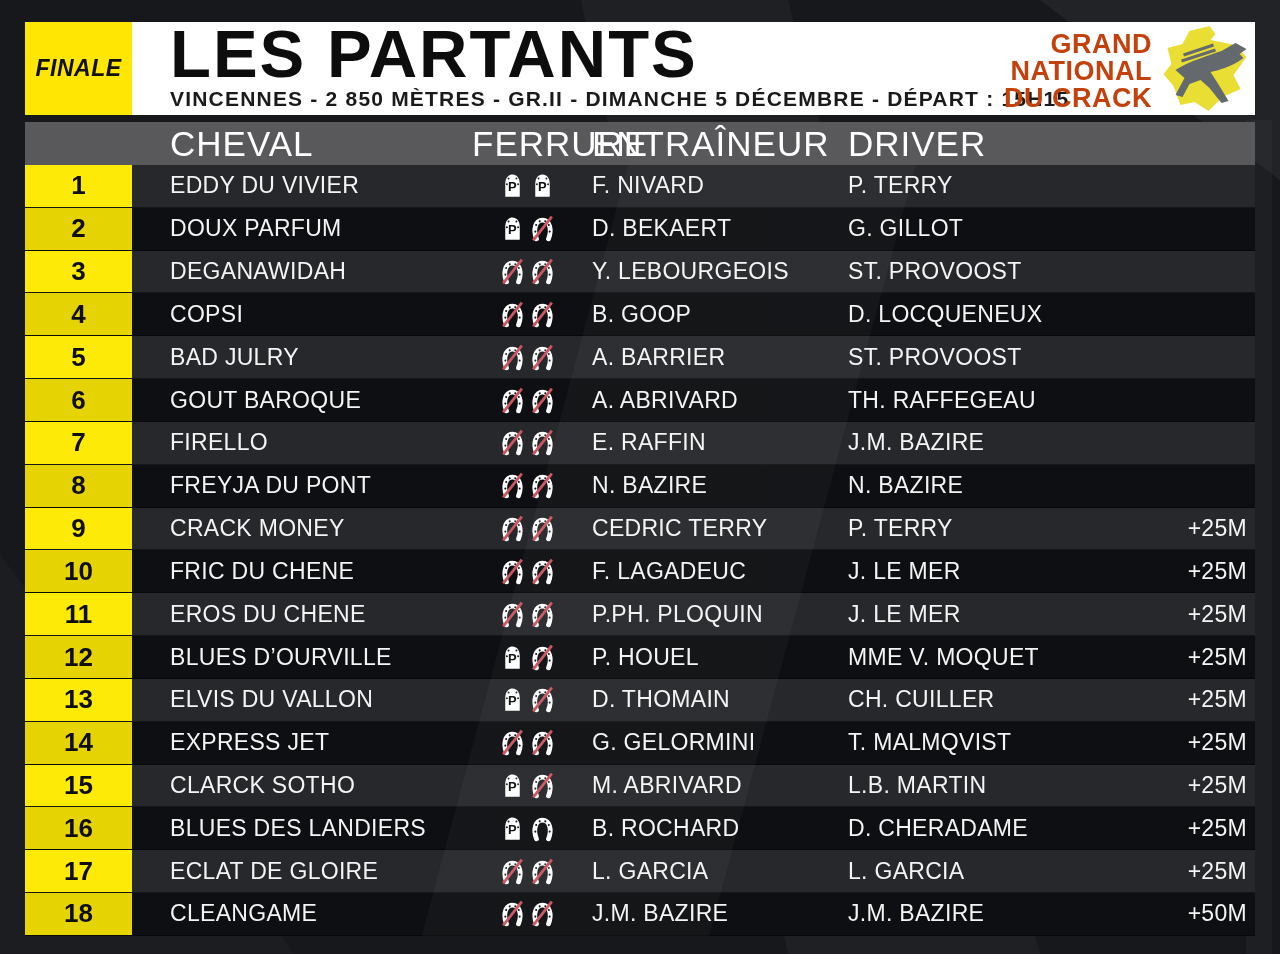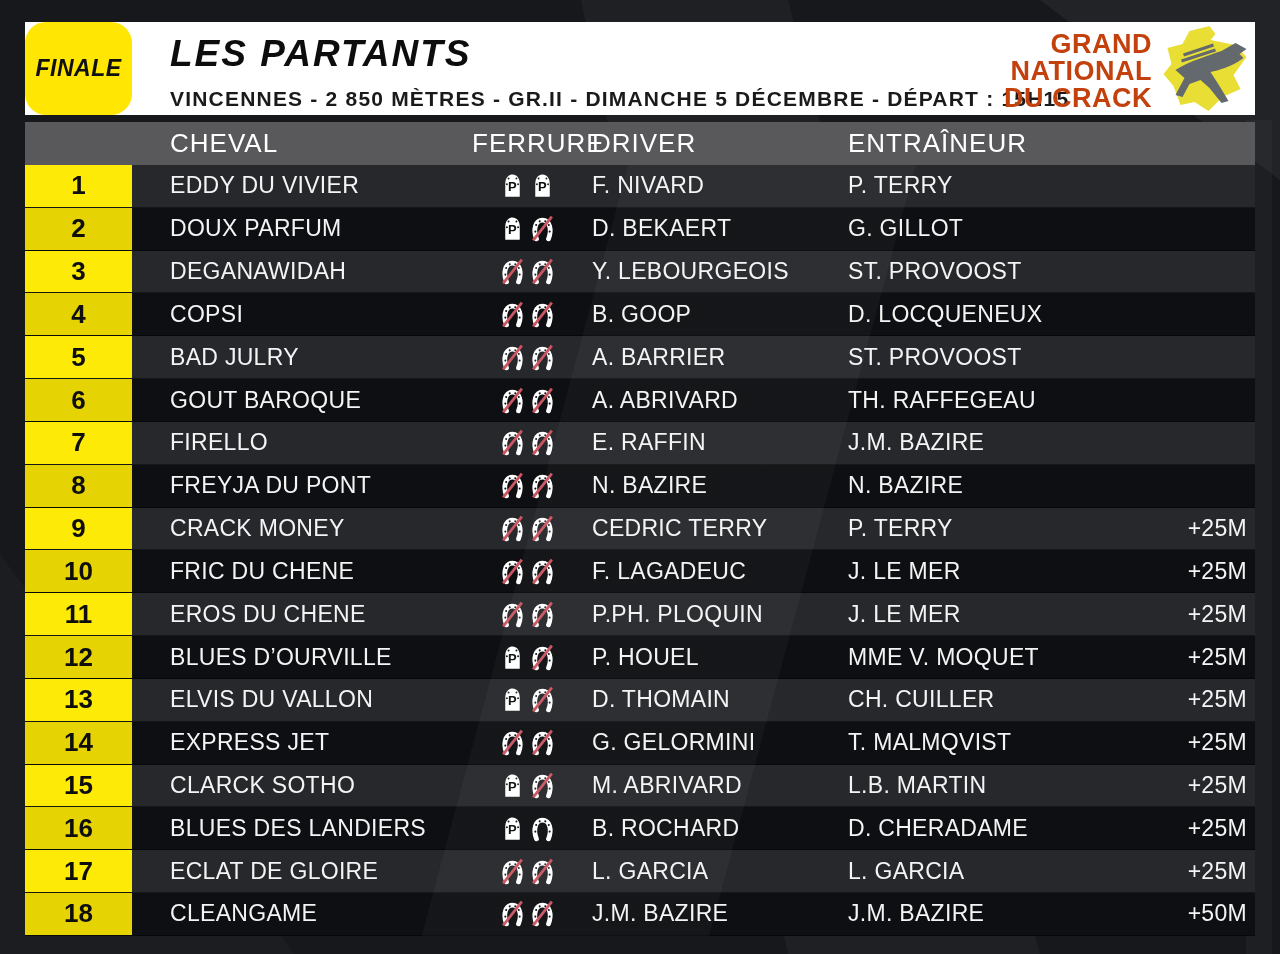--- a/index.html
+++ b/index.html
@@ -16,36 +16,36 @@
   .bg-2{right:0;top:0;width:300px;height:300px;background:rgba(255,255,255,0.05);
         clip-path:polygon(100% 0,100% 60%,20% 0);}
   .bg-3{left:0;bottom:0;width:420px;height:500px;background:rgba(255,255,255,0.025);
         clip-path:polygon(0 100%,70% 100%,0 20%);}
   .bg-4{right:8px;top:120px;width:26px;height:834px;background:rgba(255,255,255,0.03);}
 
   .frame{position:absolute;left:25px;top:22px;width:1230px;}
 
   
   .topband{height:93px;background:#ffffff;display:flex;align-items:stretch;}
-  .finale-box{width:107px;flex:0 0 107px;background:#ffe603;display:flex;align-items:center;justify-content:center;border-radius:21px;}
+  .finale-box{width:107px;flex:0 0 107px;background:#ffe603;display:flex;align-items:center;justify-content:center;}
   .finale-box span{font-style:italic;font-weight:800;font-size:23px;color:#101010;letter-spacing:.5px;}
   .title-block{padding-left:38px;display:flex;flex-direction:column;justify-content:flex-start;min-width:0;}
-  .main-title{font-size:37px;line-height:60px;font-weight:800;color:#0d0d0d;letter-spacing:2px;margin-top:2px;white-space:nowrap;font-style:italic;}
+  .main-title{font-size:67px;line-height:60px;font-weight:800;color:#0d0d0d;letter-spacing:2px;margin-top:2px;white-space:nowrap;}
   .subtitle{font-size:21px;font-weight:700;color:#1a1a1a;letter-spacing:1.2px;margin-top:3px;white-space:nowrap;}
   .brand-block{margin-left:auto;display:flex;align-items:center;}
   .brand-text{text-align:right;line-height:27px;padding-top:6px;}
   .brand-l1,.brand-l2{font-size:27px;font-weight:800;color:#c2410c;letter-spacing:.5px;}
   .brand-l3{font-size:25px;font-weight:400;color:#222;letter-spacing:5px;}
   .brand-logo{width:95px;height:90px;margin-left:6px;margin-right:2px;flex:0 0 auto;}
 
   
   .gap{height:7px;}
   .colhead{height:43px;background:#59595b;display:grid;
            grid-template-columns:107px 340px 110px 256px 300px 117px;align-items:center;}
-  .colhead .h{color:#fff;font-size:26px;font-weight:400;letter-spacing:1px;white-space:nowrap;}
+  .colhead .h{color:#fff;font-size:35px;font-weight:400;letter-spacing:1px;white-space:nowrap;}
   .h-cheval{padding-left:38px;}
   .h-ferrure{text-align:center;}
   .h-driver{padding-left:10px;}
   .h-entraineur{padding-left:10px;}
 
   
   .rows{position:relative;}
   .row{height:42.83px;display:grid;grid-template-columns:107px 340px 110px 256px 300px 117px;
        align-items:center;border-bottom:1px solid rgba(0,0,0,.45);box-sizing:border-box;}
   .row.light{background:#26282c;}
@@ -97,22 +97,22 @@
       </svg>
     </div>
   </div>
 
   <div class="gap"></div>
 
   <div class="colhead">
     <div class="h"></div>
     <div class="h h-cheval">CHEVAL</div>
     <div class="h h-ferrure">FERRURE</div>
+    <div class="h h-entraineur">ENTRAÎNEUR</div>
     <div class="h h-driver">DRIVER</div>
-    <div class="h h-entraineur">ENTRAÎNEUR</div>
     <div class="h"></div>
   </div>
 
   <div class="rows">
     <div id="rows-host">
         <div class="row light">
     <div class="numcell">1</div>
     <div class="cell c-cheval">EDDY DU VIVIER</div>
     <div class="cell c-ferrure">
             <svg width="25" height="29" viewBox="0 0 24 28">

